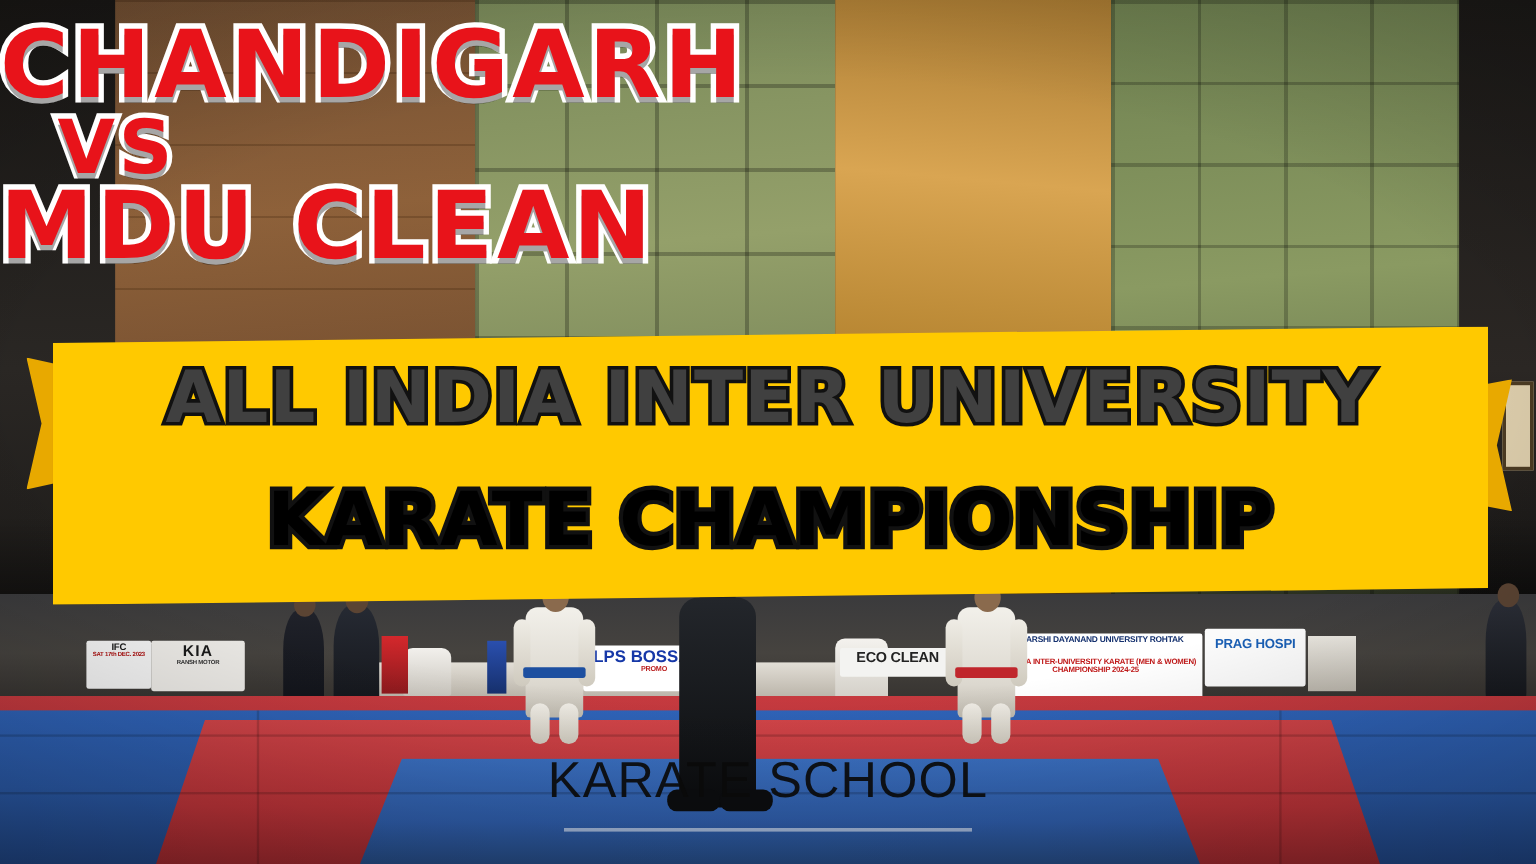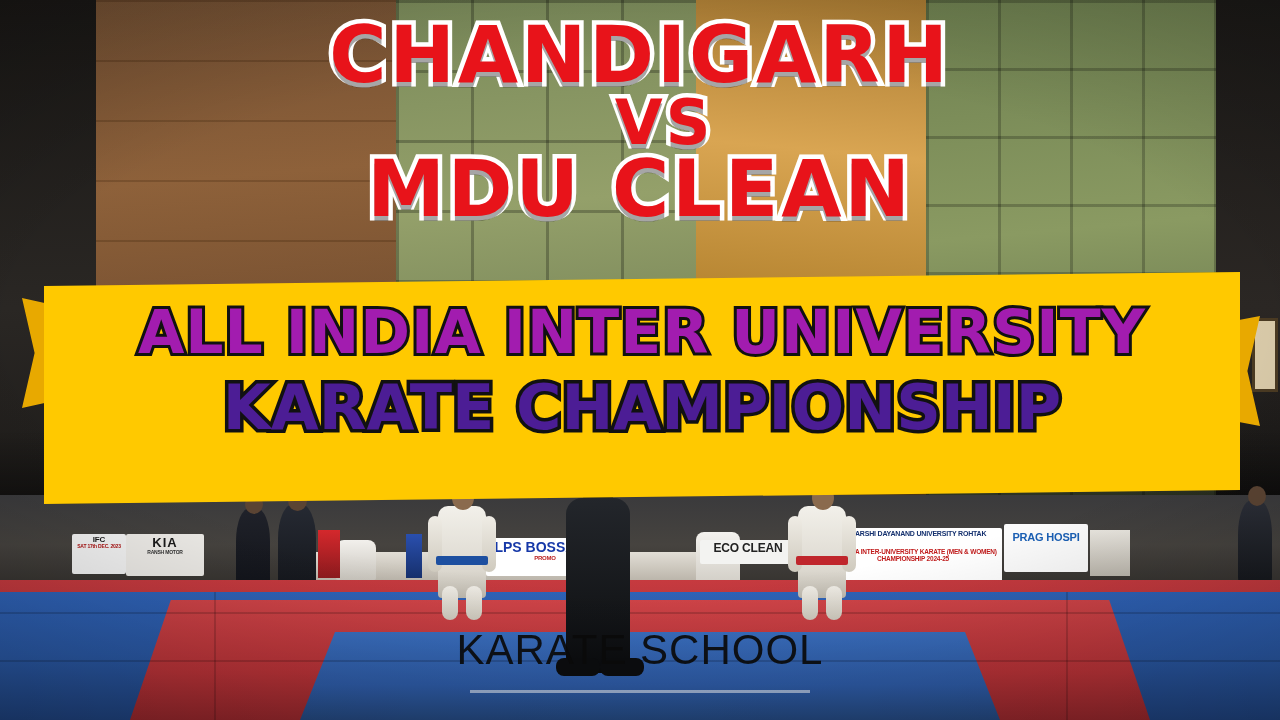--- a/index.html
+++ b/index.html
@@ -151,21 +151,21 @@
   .vignette {
     position: absolute; inset: 0;
     background: radial-gradient(120% 90% at 50% 45%, rgba(0,0,0,0) 40%, rgba(0,0,0,0.45) 100%);
     pointer-events: none;
   }
 
   
   .title-block {
     position: absolute;
     left: 0; top: 18px; width: 1280px;
-    text-align: center;
+    text-align: left;
     pointer-events: none;
   }
   .title-line {
     font-family: "DejaVu Sans", sans-serif;
     font-weight: 900;
     color: #e8131a;
     letter-spacing: 3px;
     line-height: 0.96;
     -webkit-text-stroke: 9px #ffffff;
     paint-order: stroke fill;
@@ -203,29 +203,29 @@
     position: absolute;
     width: 100%;
     text-align: center;
     font-family: "DejaVu Sans", sans-serif;
     font-weight: 900;
     line-height: 1;
   }
   .sub1 {
     top: 30px;
     font-size: 60px;
-    color: #a21caf;
+    color: #404040;
     letter-spacing: 1px;
     -webkit-text-stroke: 6px #111111;
     paint-order: stroke fill;
   }
   .sub2 {
-    top: 105px;
+    top: 130px;
     font-size: 62px;
-    color: #4c1d95;
+    color: #000000;
     letter-spacing: 0px;
     -webkit-text-stroke: 7px #111111;
     paint-order: stroke fill;
   }
 
   .watermark {
     position: absolute;
     left: 0; top: 626px; width: 1280px;
     text-align: center;
     font-family: "Liberation Sans", sans-serif;

